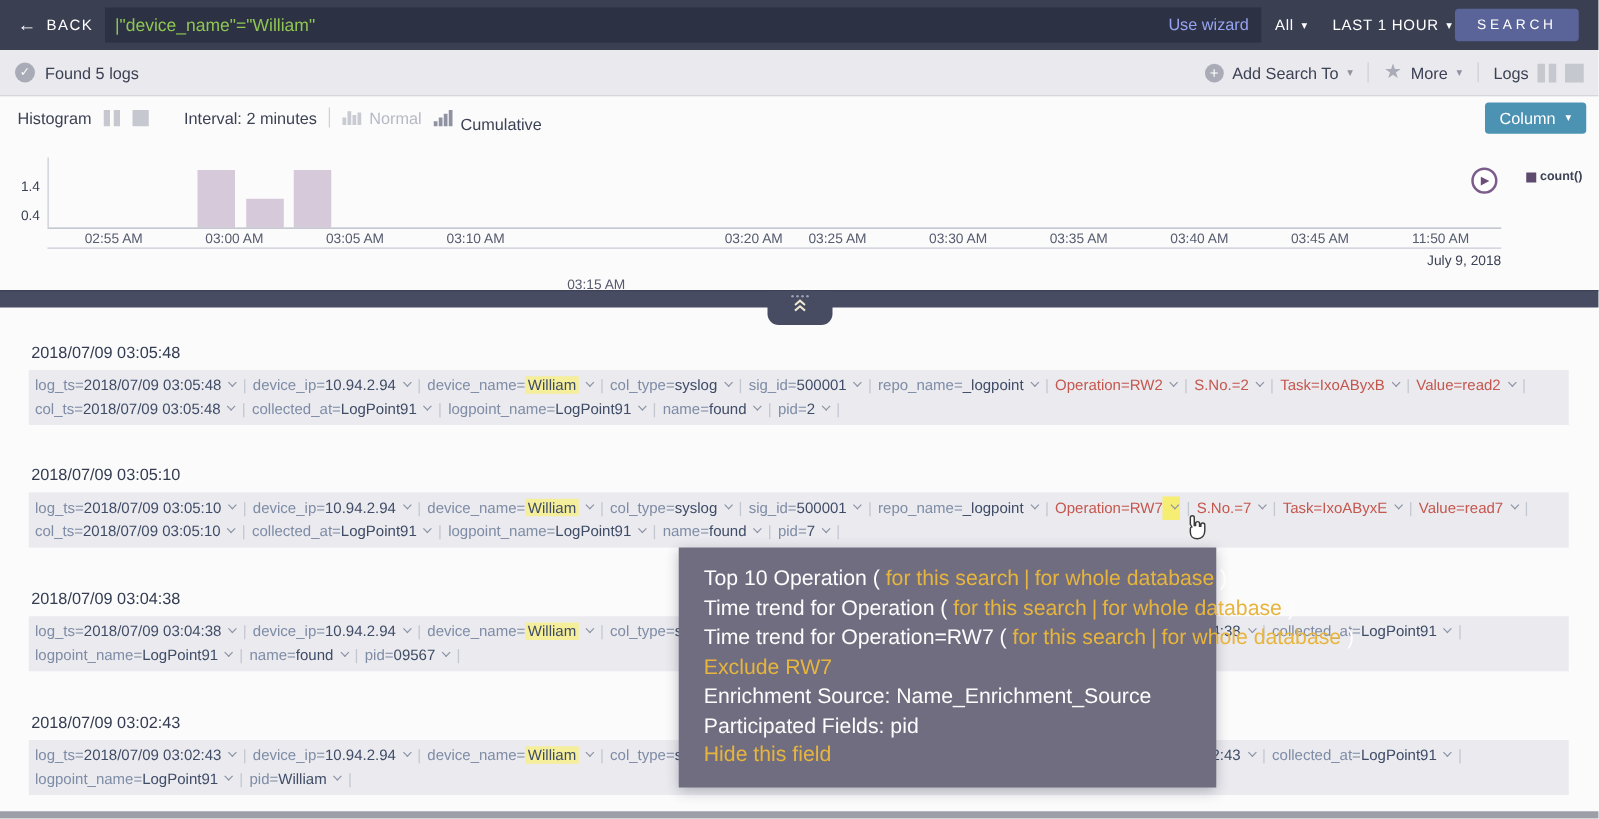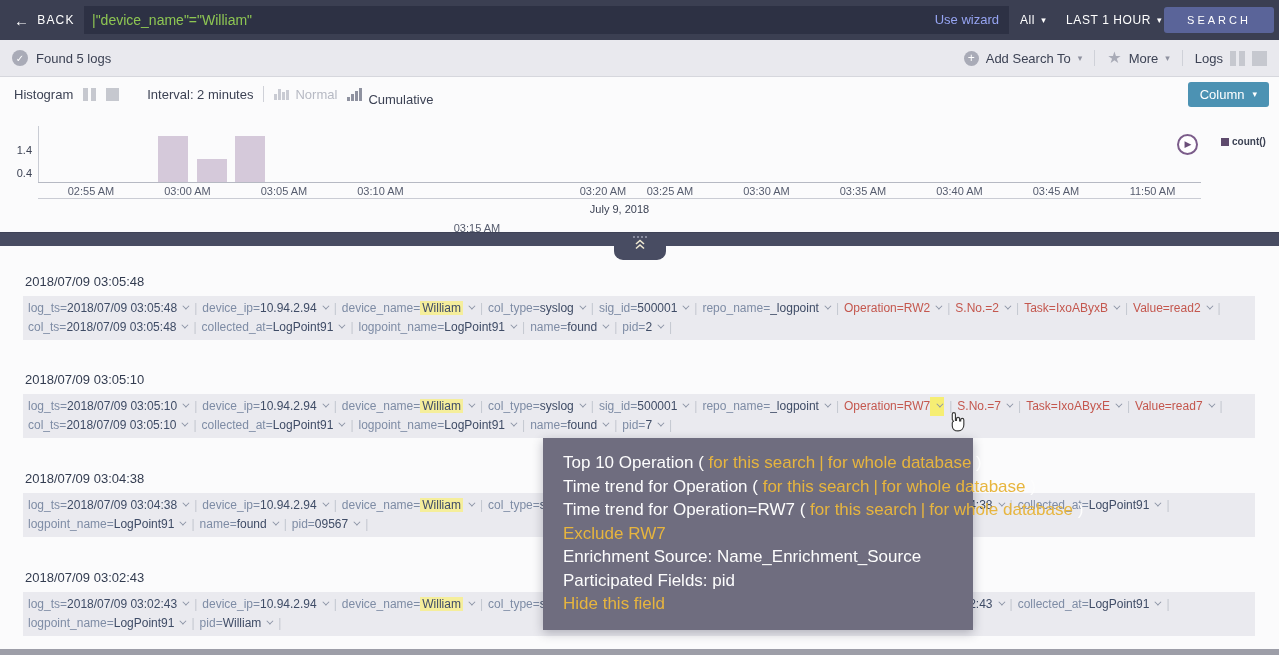--- a/index.html
+++ b/index.html
@@ -14,21 +14,21 @@
   #query-wrap{position:absolute;left:84px;top:6px;width:925px;height:28px;background:#2d3144;}
   #query-input{width:100%;height:100%;background:transparent;border:none;outline:none;
         color:var(--query_text);font-size:14px;padding:0 110px 0 8px;}
   #use-wizard{position:absolute;right:10px;top:0;line-height:28px;color:#96a4f2;font-size:13px;cursor:pointer;}
   .tb-select{position:absolute;top:0;height:40px;display:flex;align-items:center;gap:6px;color:#fff;
         font-size:12px;letter-spacing:.6px;cursor:pointer;}
   #scope-select{left:1020px;}
   #range-select{left:1066px;}
   .caret{font-size:9px;line-height:1;}
   .tb-select .caret{color:#fff;}
-  #search-btn{position:absolute;left:1164px;top:7px;width:110px;height:26px;background:var(--search_button);
+  #search-btn{position:absolute;left:1164px;top:7px;width:99px;height:26px;background:var(--search_button);
         color:#fff;font-size:11px;letter-spacing:3px;border:none;border-radius:3px;cursor:pointer;}
 
   
   #toolbar2{position:absolute;top:40px;left:0;width:100%;height:37px;background:#e9e9ee;
         border-bottom:1px solid #d6d7dd;display:flex;align-items:center;padding:0 12px;}
   .status{display:flex;align-items:center;gap:8px;font-size:13px;color:#3c4254;}
   .check-circle{width:16px;height:16px;border-radius:50%;background:#a9abb7;color:#fff;font-size:10px;
         display:flex;align-items:center;justify-content:center;}
   .tb2-right{margin-left:auto;display:flex;align-items:center;gap:12px;}
   .tb2-item{display:flex;align-items:center;gap:7px;font-size:13px;color:#3c4254;cursor:pointer;}
@@ -60,21 +60,21 @@
   #column-btn .caret{color:#fff;}
 
   
   #chart{position:absolute;top:110px;left:0;width:100%;height:122px;}
   #y-axis{position:absolute;left:38px;top:16px;width:1px;height:56px;background:#c9ccd4;}
   .y-label{position:absolute;left:8px;width:24px;text-align:right;font-size:11px;color:#3c4254;}
   .bar{position:absolute;background:var(--bar);}
   #x-strip{position:absolute;left:38px;top:72px;width:1163px;height:17px;
         border-top:1px solid #b6b9c3;border-bottom:1px solid #caccd4;}
   .x-tick{position:absolute;top:75px;width:70px;text-align:center;font-size:11px;color:#565c6e;}
-  #chart-date{position:absolute;left:38px;top:93px;width:1163px;text-align:center;font-size:11px;color:#3c4254;}
+  #chart-date{position:absolute;left:38px;top:93px;width:1163px;text-align:right;font-size:11px;color:#3c4254;}
   #play-btn{position:absolute;left:1177px;top:24px;width:21px;height:21px;border:2px solid #7b5c8a;
         border-radius:50%;display:flex;align-items:center;justify-content:center;cursor:pointer;background:#fff;}
   #play-btn .tri{color:#6b4f79;font-size:9px;line-height:1;margin-left:1px;}
   #legend{position:absolute;left:1221px;top:26px;display:flex;align-items:center;gap:3px;}
   #legend .sq{width:8px;height:8px;background:var(--legend);}
   #legend .llabel{font-size:10px;color:#3c4254;font-weight:bold;}
 
   
   #collapse-band{position:absolute;top:232px;left:0;width:100%;height:14px;background:#484c62;
         border-top:1px solid #3e4257;}

